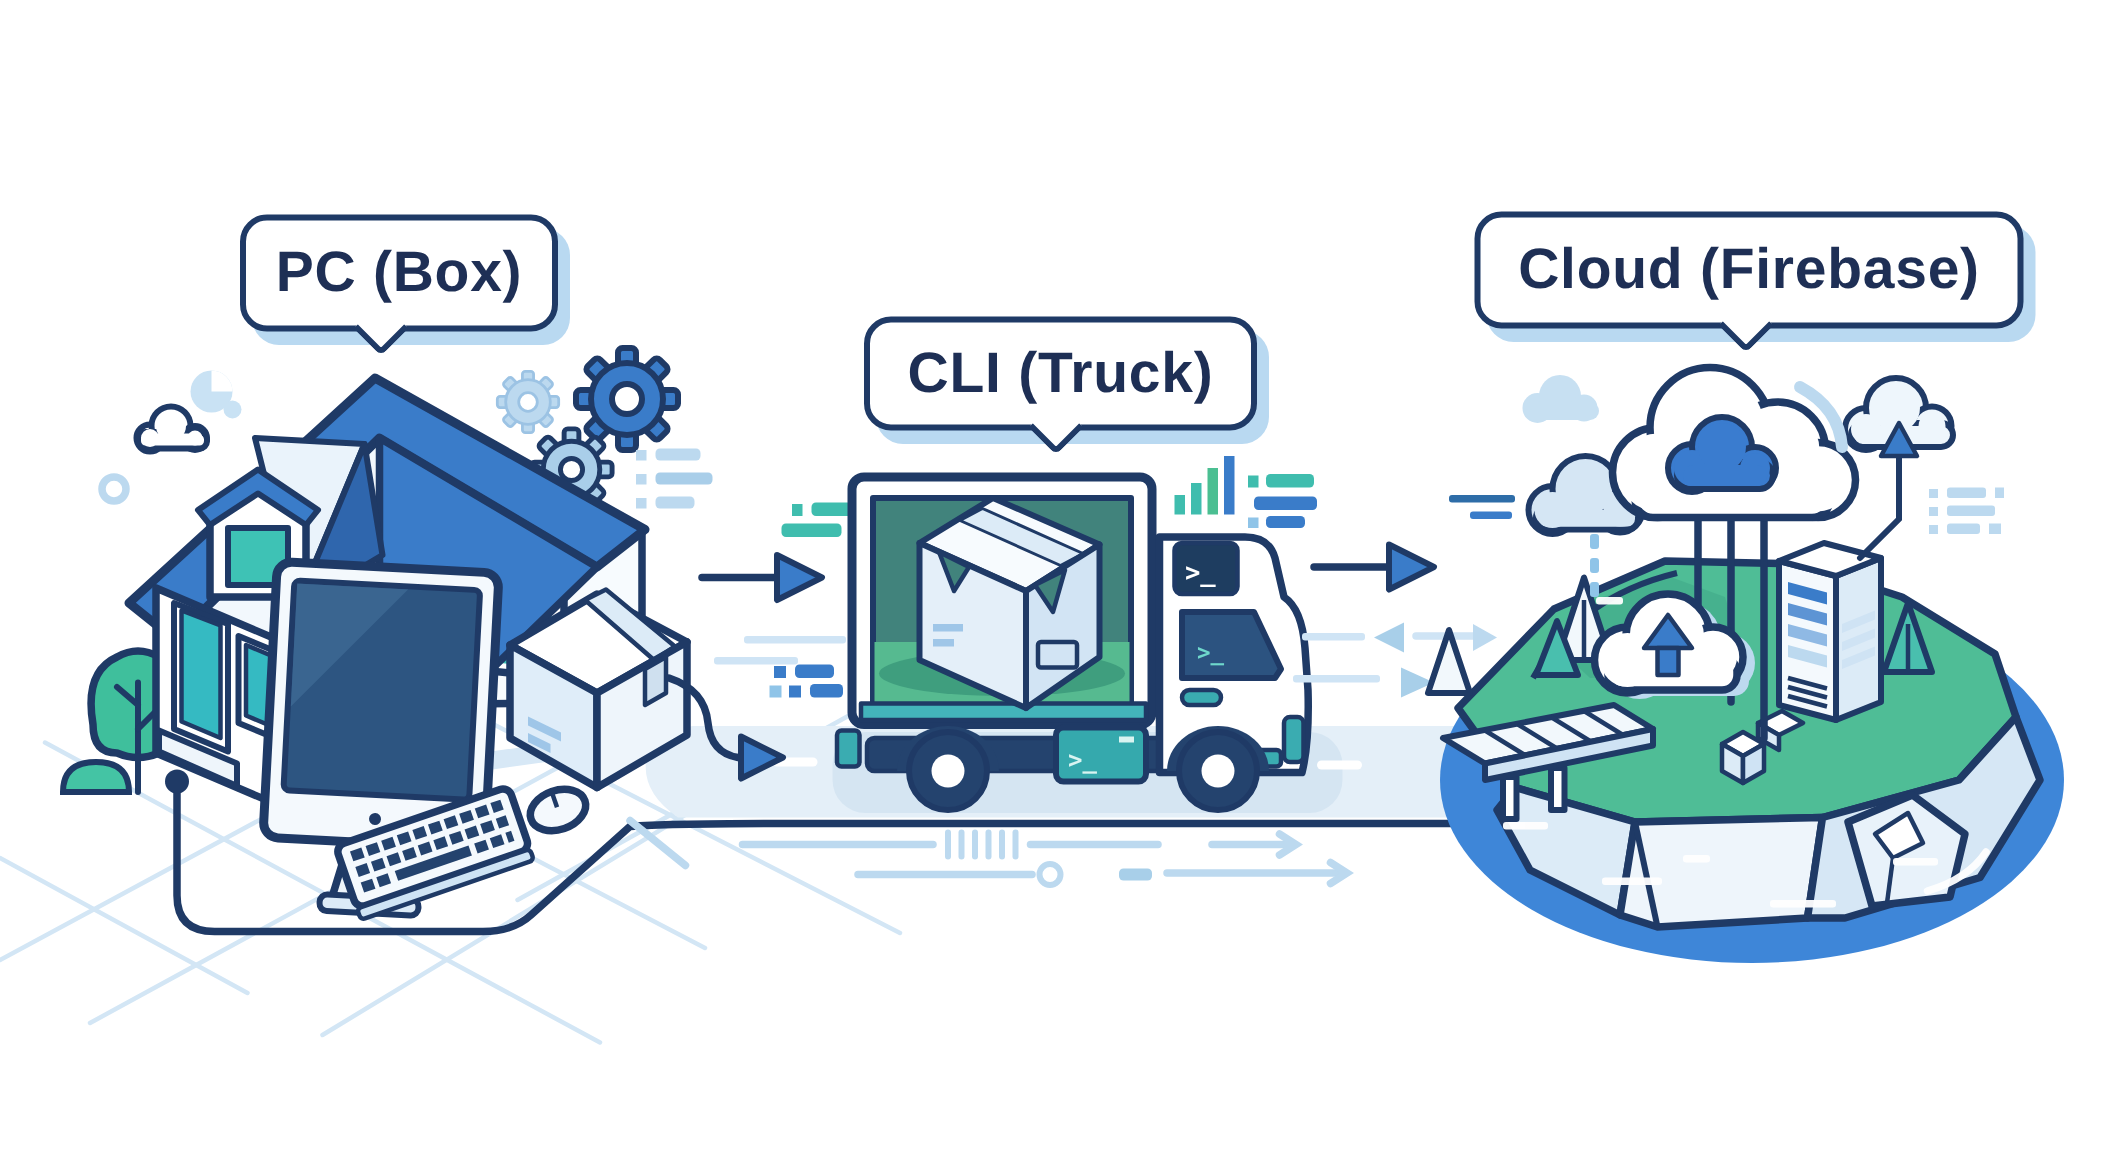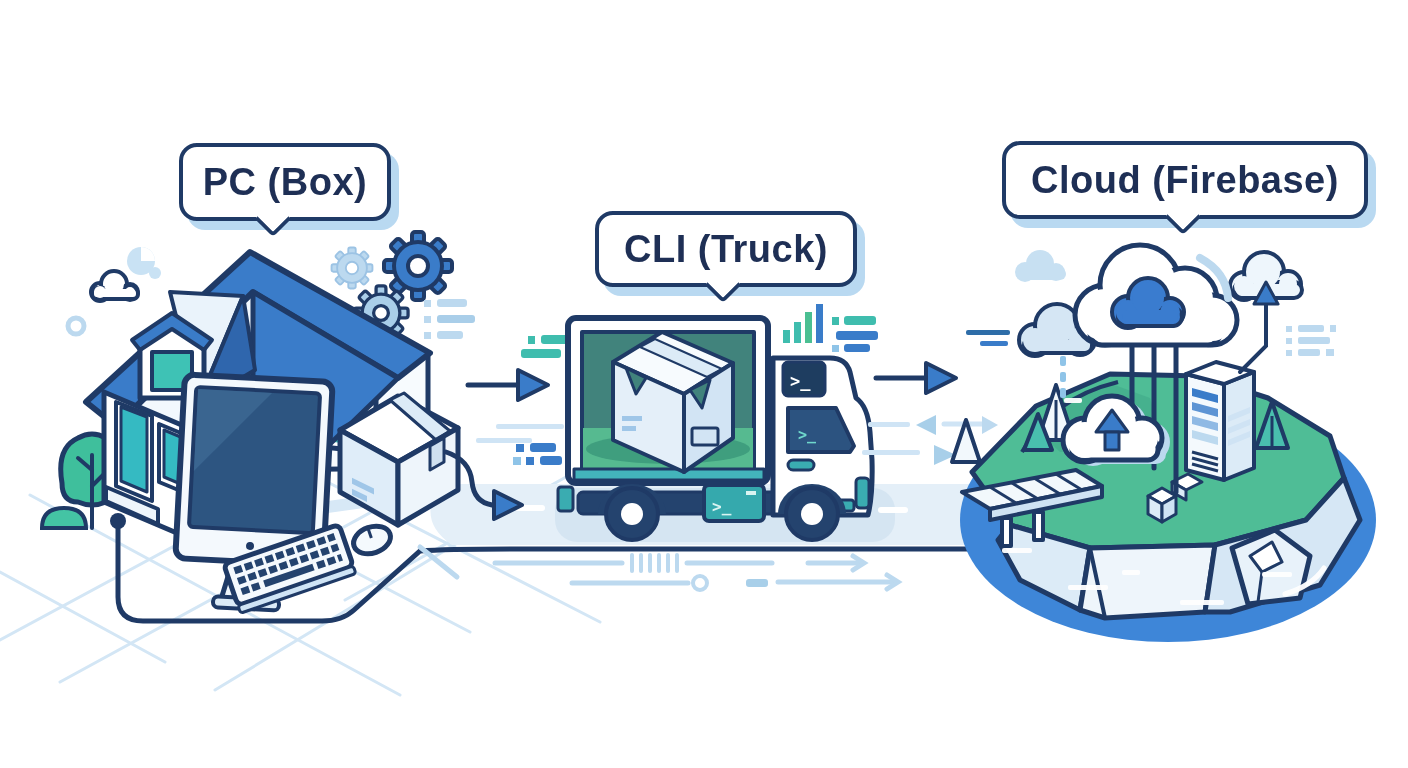--- a/index.html
+++ b/index.html
@@ -6,21 +6,21 @@
   #stage{
     position:relative;width:1408px;height:768px;overflow:hidden;background:#ffffff;
     font-family:"Liberation Sans",sans-serif;
   }
   #scene-svg{position:absolute;left:0;top:0;}
   .bubble{
     position:absolute;display:flex;align-items:center;justify-content:center;
     background:#ffffff;border:4px solid var(--outline-navy,#1f3a66);border-radius:18px;
     box-shadow:8px 9px 0 0 var(--bubble-shadow,#b9d9f1);
     color:var(--text-navy,#1e2f55);font-weight:700;font-size:38px;letter-spacing:.5px;
-    z-index:5;white-space:nowrap;margin-left:19px;
+    z-index:5;white-space:nowrap;
   }
   .bubble .tail{
     position:absolute;bottom:-15px;width:22px;height:22px;background:#ffffff;
     border-right:4px solid var(--outline-navy,#1f3a66);
     border-bottom:4px solid var(--outline-navy,#1f3a66);
     transform:rotate(45deg);border-bottom-right-radius:5px;
   }
   #bubble-pc{left:160px;top:143px;width:204px;height:70px;}
   #bubble-pc .tail{left:77px;}
   #bubble-cli{left:576px;top:211px;width:254px;height:68px;}

